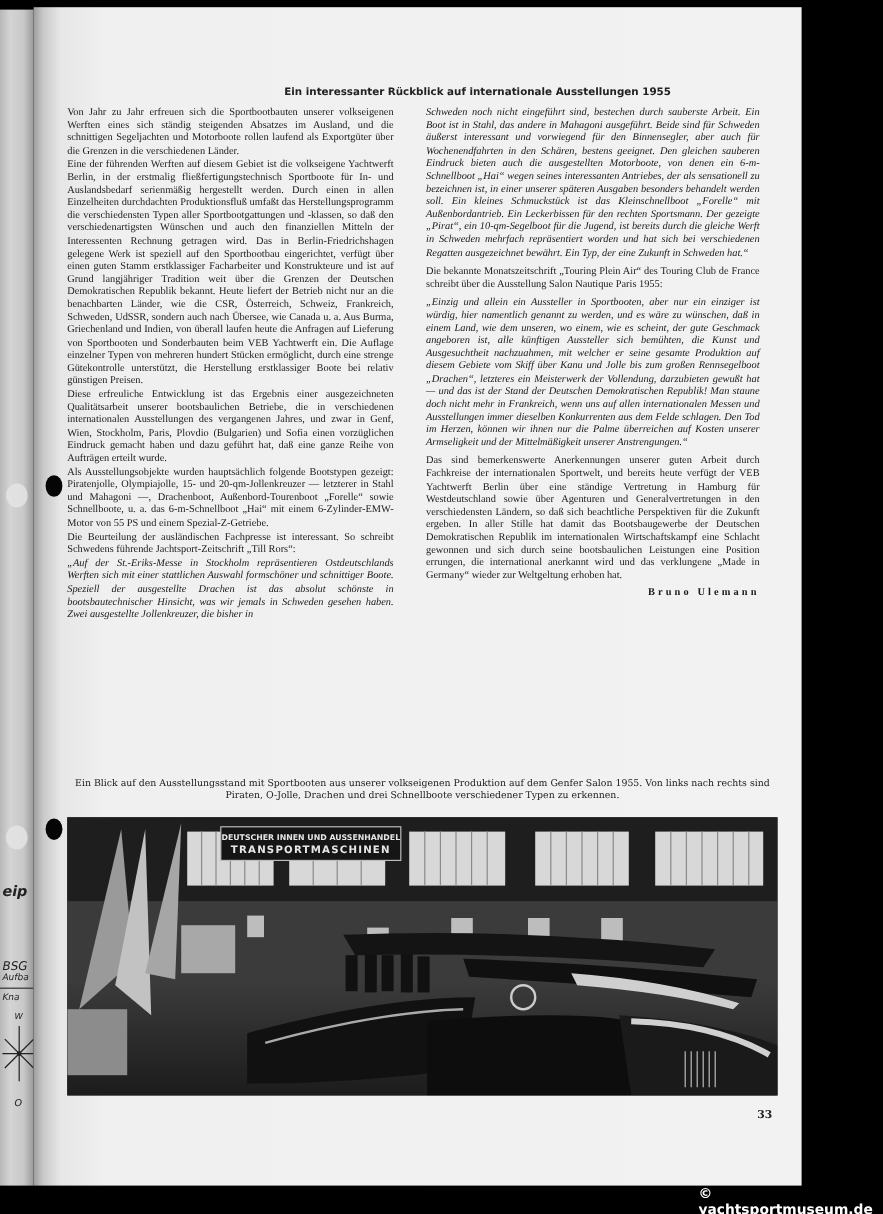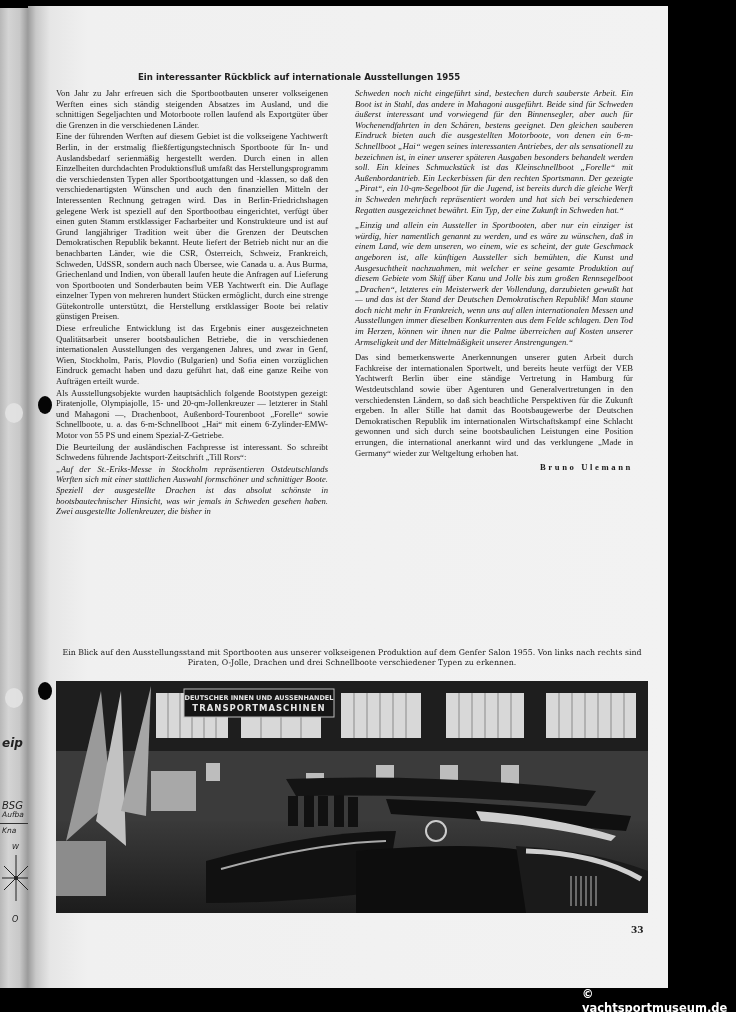--- a/index.html
+++ b/index.html
@@ -6,21 +6,21 @@
   body { width:736px; height:1012px; background:#000; position:relative; overflow:hidden; font-family:"DejaVu Serif", serif; }
   .prev-page { position:absolute; left:0; top:8px; width:28px; height:980px;
     background:linear-gradient(90deg,#b8b8b8 0%,#d4d4d4 30%,#c8c8c8 70%,#9a9a9a 100%); }
   .prev-page .hole { position:absolute; left:5px; width:18px; height:20px; border-radius:50%; background:#e4e4e4; opacity:.85; }
   .prev-frag { position:absolute; left:2px; font-family:"DejaVu Sans", sans-serif; font-style:italic; color:#222; }
   .page { position:absolute; left:28px; top:6px; width:640px; height:982px;
     background:linear-gradient(90deg,#9c9c9c 0px,#c9c9c9 8px,#e6e6e6 22px,#f0f0f0 60px,#f2f2f2 100%); }
   .punch { position:absolute; left:10px; width:14px; height:18px; border-radius:50%; background:#050505; }
   .title { position:absolute; left:110px; top:38px; width:520px; text-align:center;
     font-family:"DejaVu Serif", serif; font-style:italic; font-size:20.5px; color:#111; letter-spacing:0.1px; }
-  .subtitle { position:absolute; left:110px; top:66px; width:520px; text-align:left;
+  .subtitle { position:absolute; left:110px; top:66px; width:520px; text-align:center;
     font-family:"DejaVu Sans", sans-serif; font-weight:bold; font-size:8.6px; color:#222; }
   .col { position:absolute; font-family:Liberation Serif, serif; font-size:8.65px; line-height:10.6px; color:#1a1a1a; text-align:justify; hyphens:manual; }
   .col p { margin:0; text-indent:0; }
   .col .it { font-style:italic; }
   .col p + p { margin-top:1px; }
   .col .gap { margin-top:5px; }
   .left-col { left:28px; top:82px; width:272px; }
   .right-col { left:327px; top:82px; width:278px; }
   .author { text-align:right; letter-spacing:2.6px; font-weight:bold; margin-top:4px !important; }
   .caption { position:absolute; left:24px; top:642px; width:600px; text-align:center;
@@ -61,20 +61,21 @@
     <p>Von Jahr zu Jahr erfreuen sich die Sportbootbauten unserer volkseigenen Werften eines sich ständig steigenden Absatzes im Ausland, und die schnittigen Segeljachten und Motorboote rollen laufend als Exportgüter über die Grenzen in die verschiedenen Länder.</p>
     <p>Eine der führenden Werften auf diesem Gebiet ist die volkseigene Yachtwerft Berlin, in der erstmalig fließfertigungstechnisch Sportboote für In- und Auslandsbedarf serienmäßig hergestellt werden. Durch einen in allen Einzelheiten durchdachten Produktionsfluß umfaßt das Herstellungsprogramm die verschiedensten Typen aller Sportbootgattungen und -klassen, so daß den verschiedenartigsten Wünschen und auch den finanziellen Mitteln der Interessenten Rechnung getragen wird. Das in Berlin-Friedrichshagen gelegene Werk ist speziell auf den Sportbootbau eingerichtet, verfügt über einen guten Stamm erstklassiger Facharbeiter und Konstrukteure und ist auf Grund langjähriger Tradition weit über die Grenzen der Deutschen Demokratischen Republik bekannt. Heute liefert der Betrieb nicht nur an die benachbarten Länder, wie die CSR, Österreich, Schweiz, Frankreich, Schweden, UdSSR, sondern auch nach Übersee, wie Canada u. a. Aus Burma, Griechenland und Indien, von überall laufen heute die Anfragen auf Lieferung von Sportbooten und Sonderbauten beim VEB Yachtwerft ein. Die Auflage einzelner Typen von mehreren hundert Stücken ermöglicht, durch eine strenge Gütekontrolle unterstützt, die Herstellung erstklassiger Boote bei relativ günstigen Preisen.</p>
     <p>Diese erfreuliche Entwicklung ist das Ergebnis einer ausgezeichneten Qualitätsarbeit unserer bootsbaulichen Betriebe, die in verschiedenen internationalen Ausstellungen des vergangenen Jahres, und zwar in Genf, Wien, Stockholm, Paris, Plovdio (Bulgarien) und Sofia einen vorzüglichen Eindruck gemacht haben und dazu geführt hat, daß eine ganze Reihe von Aufträgen erteilt wurde.</p>
     <p>Als Ausstellungsobjekte wurden hauptsächlich folgende Bootstypen gezeigt: Piratenjolle, Olympiajolle, 15- und 20-qm-Jollenkreuzer — letzterer in Stahl und Mahagoni —, Drachenboot, Außenbord-Tourenboot „Forelle“ sowie Schnellboote, u. a. das 6-m-Schnellboot „Hai“ mit einem 6-Zylinder-EMW-Motor von 55 PS und einem Spezial-Z-Getriebe.</p>
     <p>Die Beurteilung der ausländischen Fachpresse ist interessant. So schreibt Schwedens führende Jachtsport-Zeitschrift „Till Rors“:</p>
     <p class="it">„Auf der St.-Eriks-Messe in Stockholm repräsentieren Ostdeutschlands Werften sich mit einer stattlichen Auswahl formschöner und schnittiger Boote. Speziell der ausgestellte Drachen ist das absolut schönste in bootsbautechnischer Hinsicht, was wir jemals in Schweden gesehen haben. Zwei ausgestellte Jollenkreuzer, die bisher in</p>
   </div>
 
   <div class="col right-col">
     <p class="it">Schweden noch nicht eingeführt sind, bestechen durch sauberste Arbeit. Ein Boot ist in Stahl, das andere in Mahagoni ausgeführt. Beide sind für Schweden äußerst interessant und vorwiegend für den Binnensegler, aber auch für Wochenendfahrten in den Schären, bestens geeignet. Den gleichen sauberen Eindruck bieten auch die ausgestellten Motorboote, von denen ein 6-m-Schnellboot „Hai“ wegen seines interessanten Antriebes, der als sensationell zu bezeichnen ist, in einer unserer späteren Ausgaben besonders behandelt werden soll. Ein kleines Schmuckstück ist das Kleinschnellboot „Forelle“ mit Außenbordantrieb. Ein Leckerbissen für den rechten Sportsmann. Der gezeigte „Pirat“, ein 10-qm-Segelboot für die Jugend, ist bereits durch die gleiche Werft in Schweden mehrfach repräsentiert worden und hat sich bei verschiedenen Regatten ausgezeichnet bewährt. Ein Typ, der eine Zukunft in Schweden hat.“</p>
+    <p class="gap">Die bekannte Monatszeitschrift „Touring Plein Air“ des Touring Club de France schreibt über die Ausstellung Salon Nautique Paris 1955:</p>
     <p class="it gap">„Einzig und allein ein Aussteller in Sportbooten, aber nur ein einziger ist würdig, hier namentlich genannt zu werden, und es wäre zu wünschen, daß in einem Land, wie dem unseren, wo einem, wie es scheint, der gute Geschmack angeboren ist, alle künftigen Aussteller sich bemühten, die Kunst und Ausgesuchtheit nachzuahmen, mit welcher er seine gesamte Produktion auf diesem Gebiete vom Skiff über Kanu und Jolle bis zum großen Rennsegelboot „Drachen“, letzteres ein Meisterwerk der Vollendung, darzubieten gewußt hat — und das ist der Stand der Deutschen Demokratischen Republik! Man staune doch nicht mehr in Frankreich, wenn uns auf allen internationalen Messen und Ausstellungen immer dieselben Konkurrenten aus dem Felde schlagen. Den Tod im Herzen, können wir ihnen nur die Palme überreichen auf Kosten unserer Armseligkeit und der Mittelmäßigkeit unserer Anstrengungen.“</p>
     <p class="gap">Das sind bemerkenswerte Anerkennungen unserer guten Arbeit durch Fachkreise der internationalen Sportwelt, und bereits heute verfügt der VEB Yachtwerft Berlin über eine ständige Vertretung in Hamburg für Westdeutschland sowie über Agenturen und Generalvertretungen in den verschiedensten Ländern, so daß sich beachtliche Perspektiven für die Zukunft ergeben. In aller Stille hat damit das Bootsbaugewerbe der Deutschen Demokratischen Republik im internationalen Wirtschaftskampf eine Schlacht gewonnen und sich durch seine bootsbaulichen Leistungen eine Position errungen, die international anerkannt wird und das verklungene „Made in Germany“ wieder zur Weltgeltung erhoben hat.</p>
     <p class="author">Bruno Ulemann</p>
   </div>
 
   <div class="caption">Ein Blick auf den Ausstellungsstand mit Sportbooten aus unserer volkseigenen Produktion auf dem Genfer Salon 1955. Von links nach rechts sind Piraten, O-Jolle, Drachen und drei Schnellboote verschiedener Typen zu erkennen.</div>
 
   <div class="photo">
     <svg width="592" height="232" viewBox="0 0 592 232">
       <defs>

